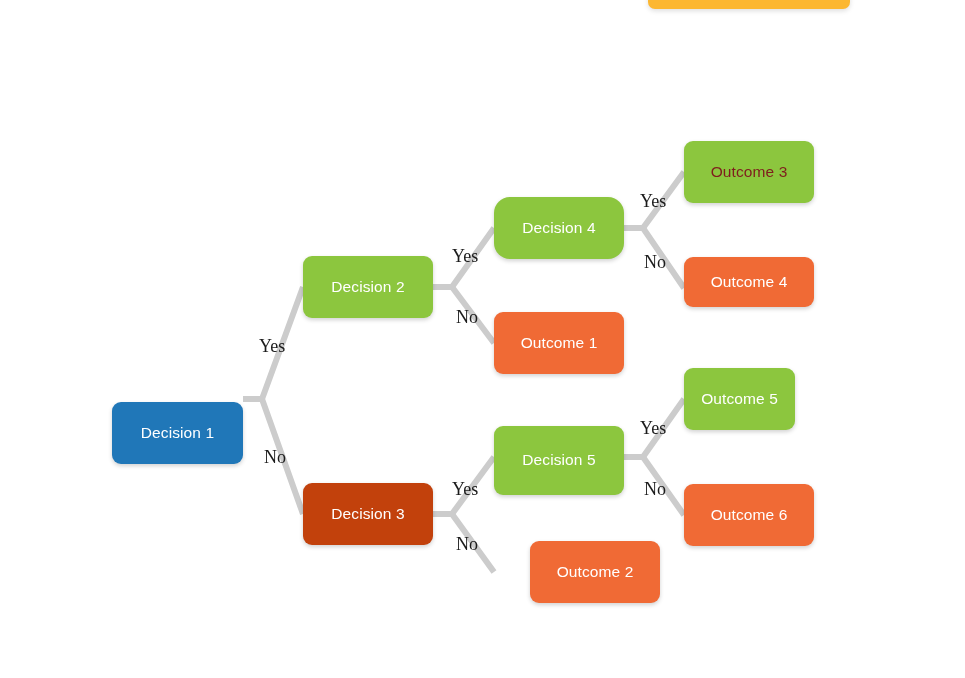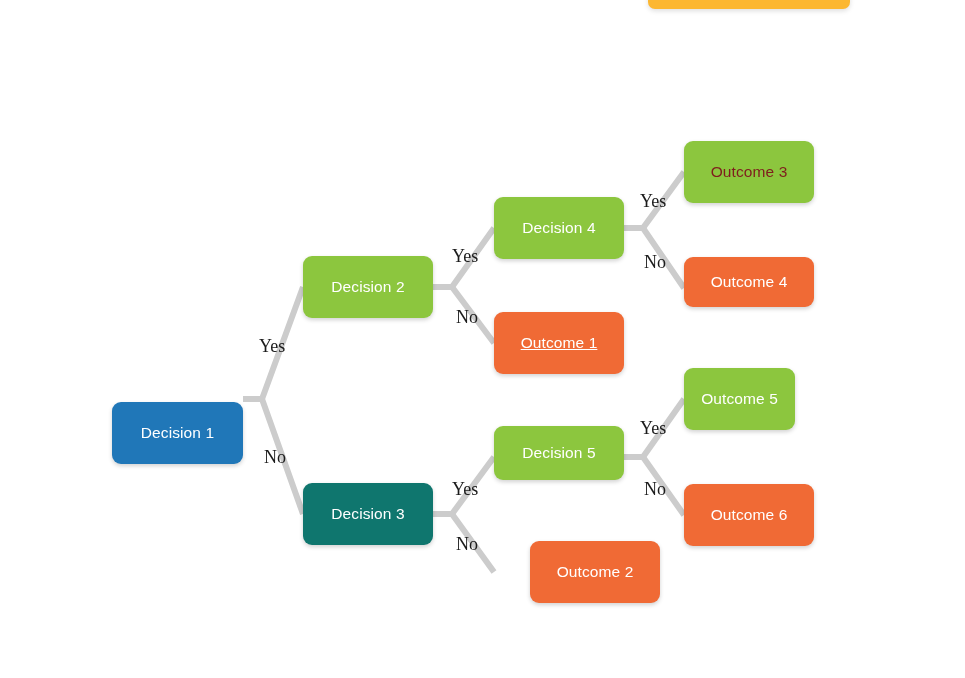--- a/index.html
+++ b/index.html
@@ -89,30 +89,30 @@
       </g>
   </svg>
 
   <div id="node-layer">
       <div class="node" style="left: 112px; top: 368px; width: 131px; height: 62px; background: rgb(32, 119, 184); color: rgb(255, 255, 255); margin-top: 34px;">
         <span class="node-label">Decision 1</span>
       </div>
       <div class="node" style="left: 303px; top: 256px; width: 130px; height: 62px; background: rgb(140, 198, 62); color: rgb(255, 255, 255);">
         <span class="node-label">Decision 2</span>
       </div>
-      <div class="node" style="left: 303px; top: 483px; width: 130px; height: 62px; background: #0f766e; color: rgb(255, 255, 255);">
+      <div class="node" style="left: 303px; top: 483px; width: 130px; height: 62px; background: #c2410c; color: rgb(255, 255, 255);">
         <span class="node-label">Decision 3</span>
       </div>
-      <div class="node" style="left: 494px; top: 197px; width: 130px; height: 62px; background: rgb(140, 198, 62); color: rgb(255, 255, 255);">
+      <div class="node" style="left: 494px; top: 197px; width: 130px; height: 62px; background: rgb(140, 198, 62); color: rgb(255, 255, 255); border-radius: 16px;">
         <span class="node-label">Decision 4</span>
       </div>
-      <div class="node" style="left: 494px; top: 312px; width: 130px; height: 62px; background: rgb(240, 106, 53); color: rgb(255, 255, 255); text-decoration: underline;">
+      <div class="node" style="left: 494px; top: 312px; width: 130px; height: 62px; background: rgb(240, 106, 53); color: rgb(255, 255, 255);">
         <span class="node-label">Outcome 1</span>
       </div>
-      <div class="node" style="left: 494px; top: 426px; width: 130px; height: 54px; background: rgb(140, 198, 62); color: rgb(255, 255, 255);">
+      <div class="node" style="left: 494px; top: 426px; width: 130px; height: 69px; background: rgb(140, 198, 62); color: rgb(255, 255, 255);">
         <span class="node-label">Decision 5</span>
       </div>
       <div class="node" style="left: 494px; top: 541px; width: 130px; height: 62px; background: rgb(240, 106, 53); color: rgb(255, 255, 255); margin-left: 36px;">
         <span class="node-label">Outcome 2</span>
       </div>
       <div class="node" style="left: 684px; top: 141px; width: 130px; height: 62px; background: rgb(140, 198, 62); color: #7f1d1d;">
         <span class="node-label">Outcome 3</span>
       </div>
       <div class="node" style="left: 684px; top: 257px; width: 130px; height: 50px; background: rgb(240, 106, 53); color: rgb(255, 255, 255);">
         <span class="node-label">Outcome 4</span>

